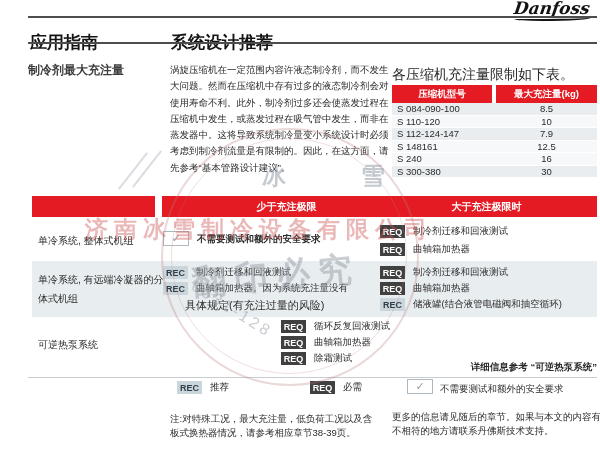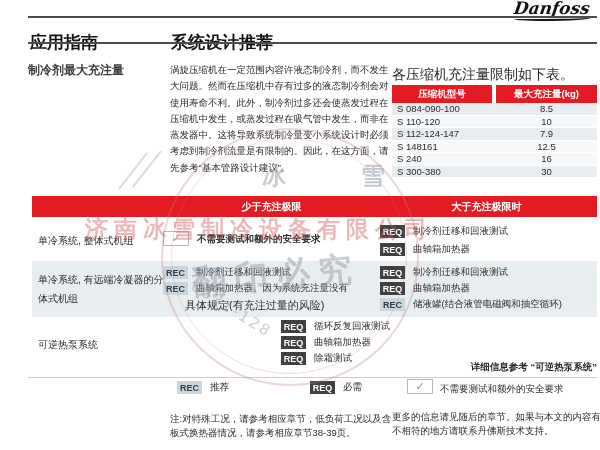--- a/index.html
+++ b/index.html
@@ -105,21 +105,21 @@
         <div class="td-model">S 240</div>
         <div class="td-max">16</div>
       </div>
     <div class="trow odd">
         <div class="td-model">S 300-380</div>
         <div class="td-max">30</div>
       </div>
   </div>
 
   <div class="band" style="left:32px;width:123px;"></div>
-  <div class="band" style="left:147px;width:249px;">少于充注极限</div>
+  <div class="band" style="left:162px;width:249px;">少于充注极限</div>
   <div class="band" style="left:376px;width:221px;">大于充注极限时</div>
 
   <div class="rowlabel" style="top:234px;">单冷系统, 整体式机组</div>
   <div class="chkbox" style="left:163px;top:231px;">
       <span>✓</span>
     </div>
   <div class="item" style="left:197px;top:233px;">
       <span class="itxt" style="font-weight:bold;">不需要测试和额外的安全要求</span>
     </div>
   <div class="item" style="left:380px;top:225px;">
@@ -180,21 +180,21 @@
   <div class="item" style="left:310px;top:381px;">
       <span class="badge req">REQ</span>
       <span class="itxt">必需</span>
     </div>
   <div class="chkbox" style="left:407px;top:379px;">
       <span>✓</span>
     </div>
   <div class="legend-label" style="left:440px;top:383px;">不需要测试和额外的安全要求</div>
 
   <div class="note" style="left:170px;top:412px;">
-    <div>注:对特殊工况，请参考相应章节，低负荷工况以及含</div>
+    <div>注:对特殊工况，最大充注量，低负荷工况以及含</div>
     <div>板式换热器情况，请参考相应章节38-39页。</div>
   </div>
   <div class="note" style="left:392px;top:410px;">
     <div>更多的信息请见随后的章节。如果与本文的内容有</div>
     <div>不相符的地方请联系丹佛斯技术支持。</div>
   </div>
 
   <div class="abs ring ring-outer"></div>
   <div class="abs ring ring-inner"></div>
   <div class="abs slash" style="left:132px;top:148px;"></div>

